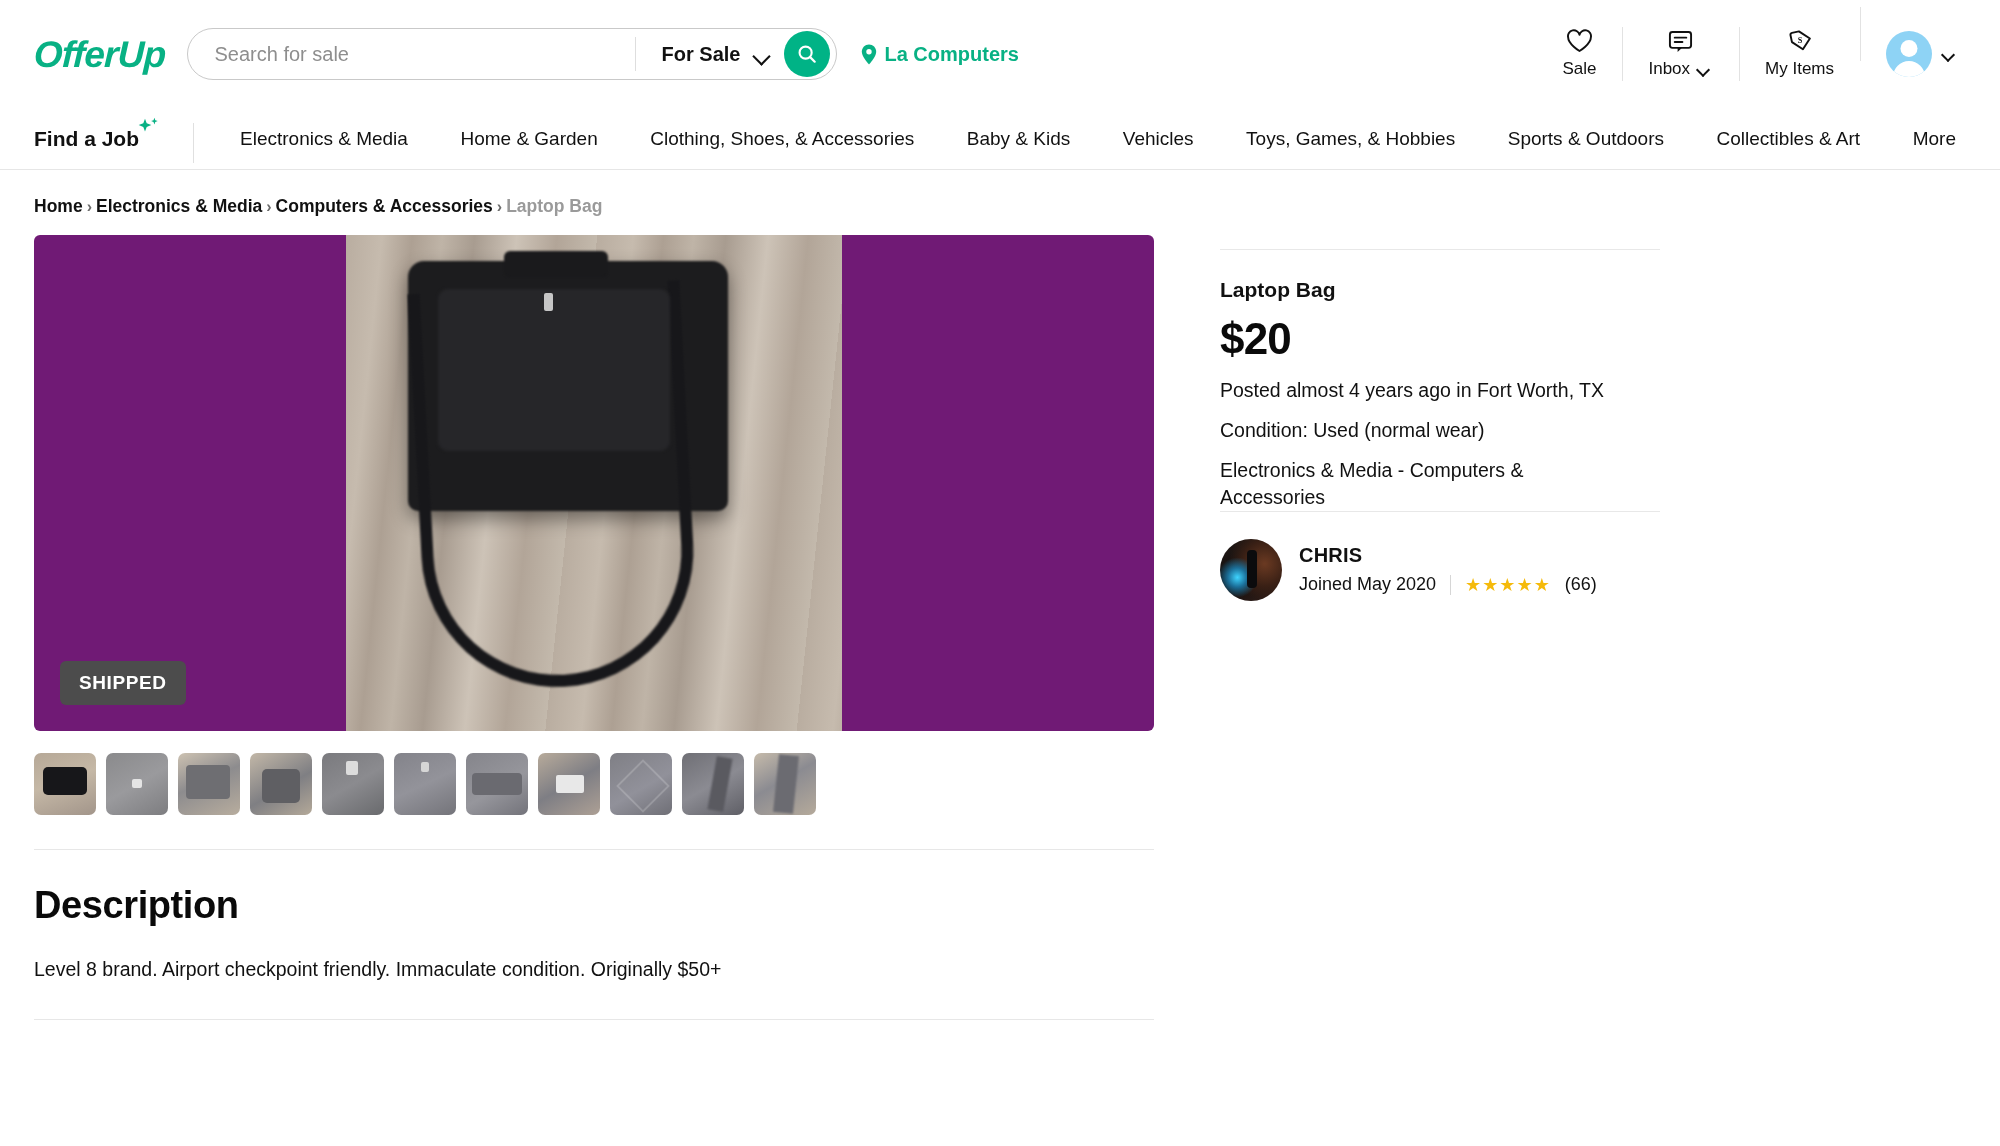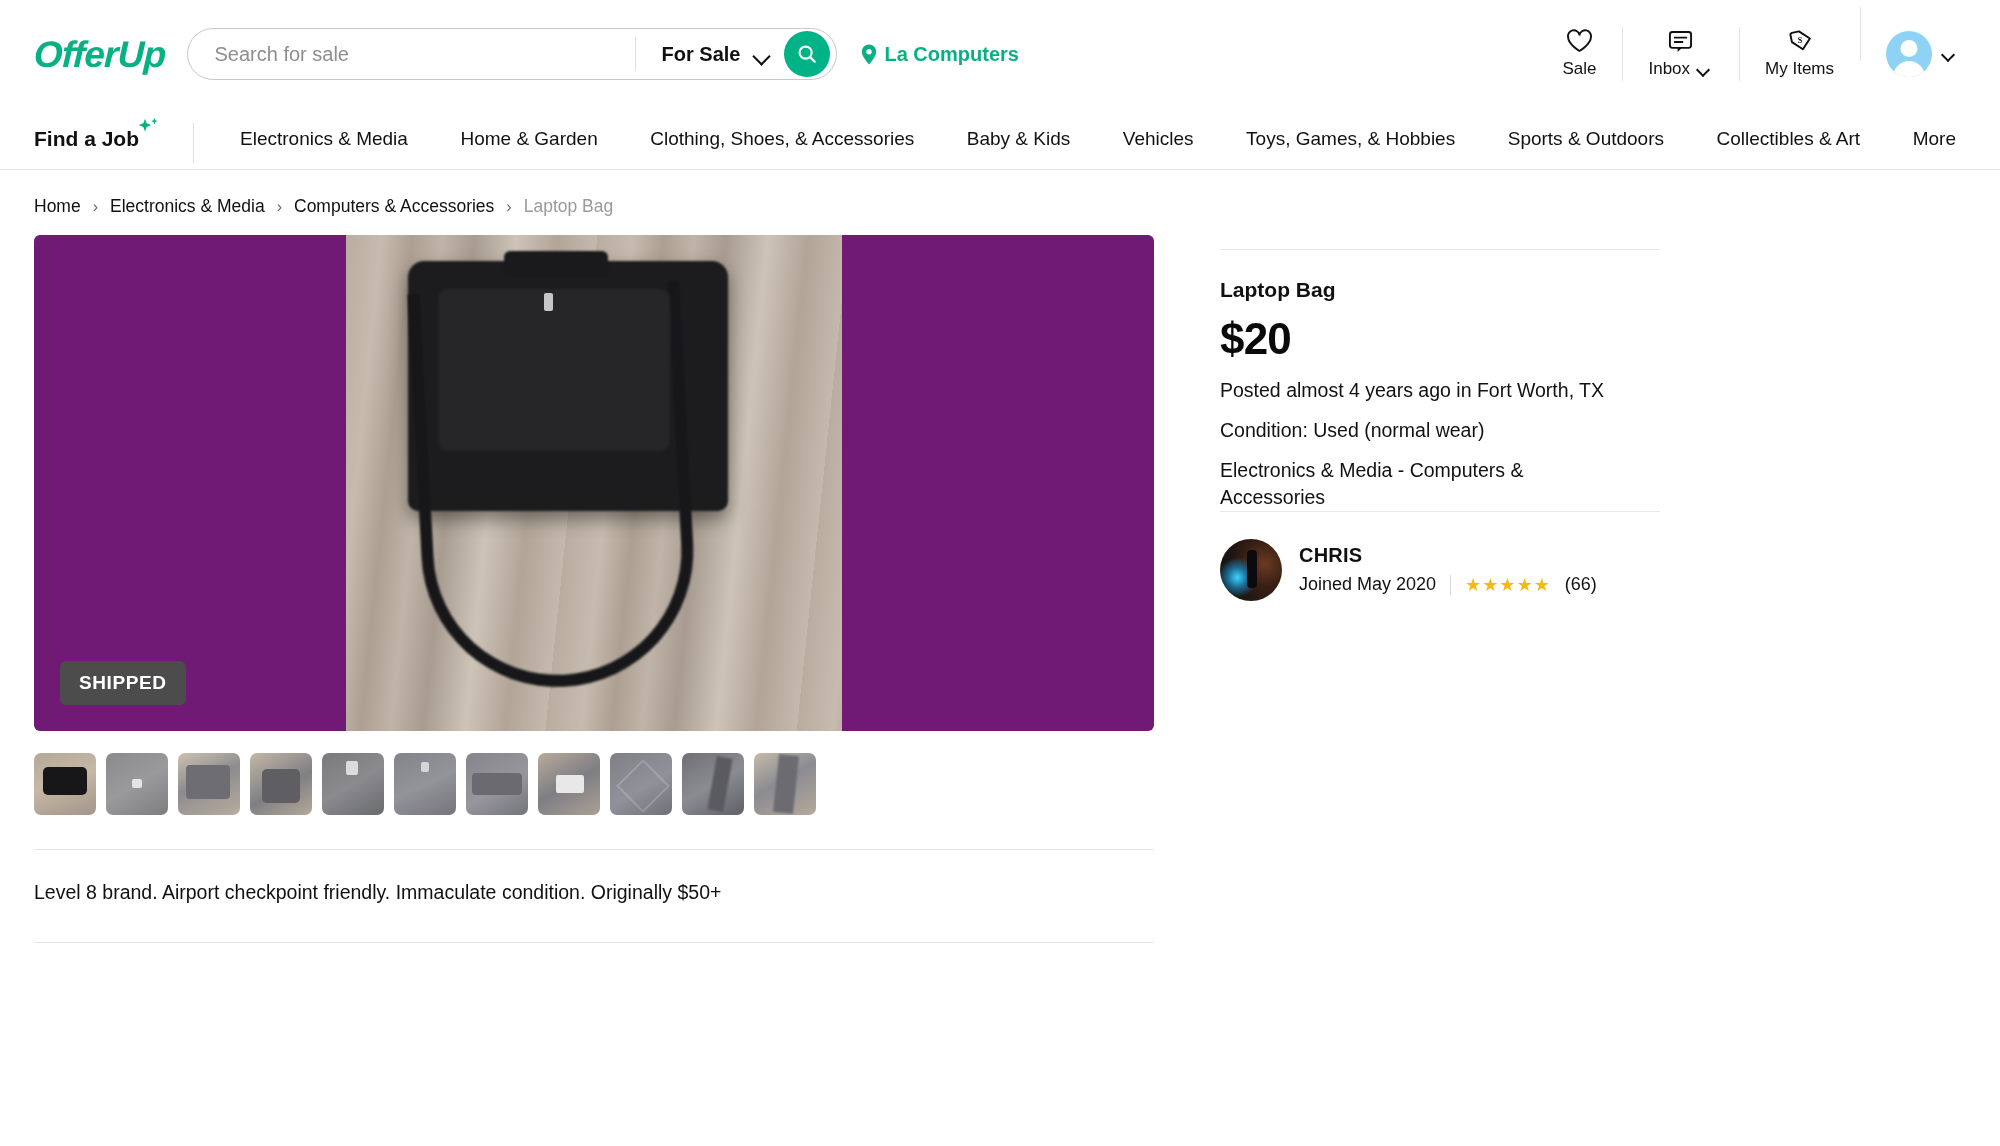--- a/index.html
+++ b/index.html
@@ -252,23 +252,24 @@
   
   .page {
     width: 100%;
     padding: 0 34px;
     position: relative;
   }
 
   .breadcrumb {
     display: flex;
     align-items: center;
-    gap: 12px;
+    gap: 4px;
     padding: 26px 0 18px 0;
     font-size: 17.5px;
+    font-weight: bold;
   }
   .bc-link { color: #111; cursor: pointer; }
   .bc-sep { color: #6b6b6b; font-size: 16px; }
   .bc-current { color: #9a9a9a; }
 
   .content {
     display: flex;
     gap: 0;
     align-items: flex-start;
   }
@@ -660,20 +661,21 @@
         <div class="thumb t5"></div>
         <div class="thumb t6"></div>
         <div class="thumb t7"></div>
         <div class="thumb t8"></div>
         <div class="thumb t9"></div>
         <div class="thumb t10"></div>
       </div>
 
       <div class="hr-divider"></div>
 
+      <div class="desc-title">Description</div>
       <div class="desc-body">Level 8 brand. Airport checkpoint friendly. Immaculate condition. Originally $50+</div>
       <div class="desc-divider"></div>
     </div>
 
     <div class="right-col">
       <div class="right-inner">
         <div class="rc-top-divider"></div>
 
         <div class="item-title">Laptop Bag</div>
         <div class="item-price">$20</div>

